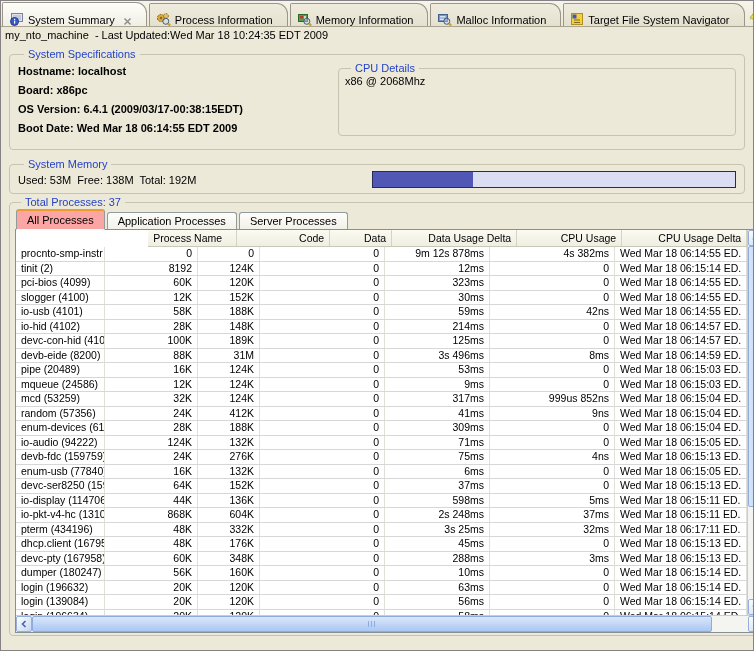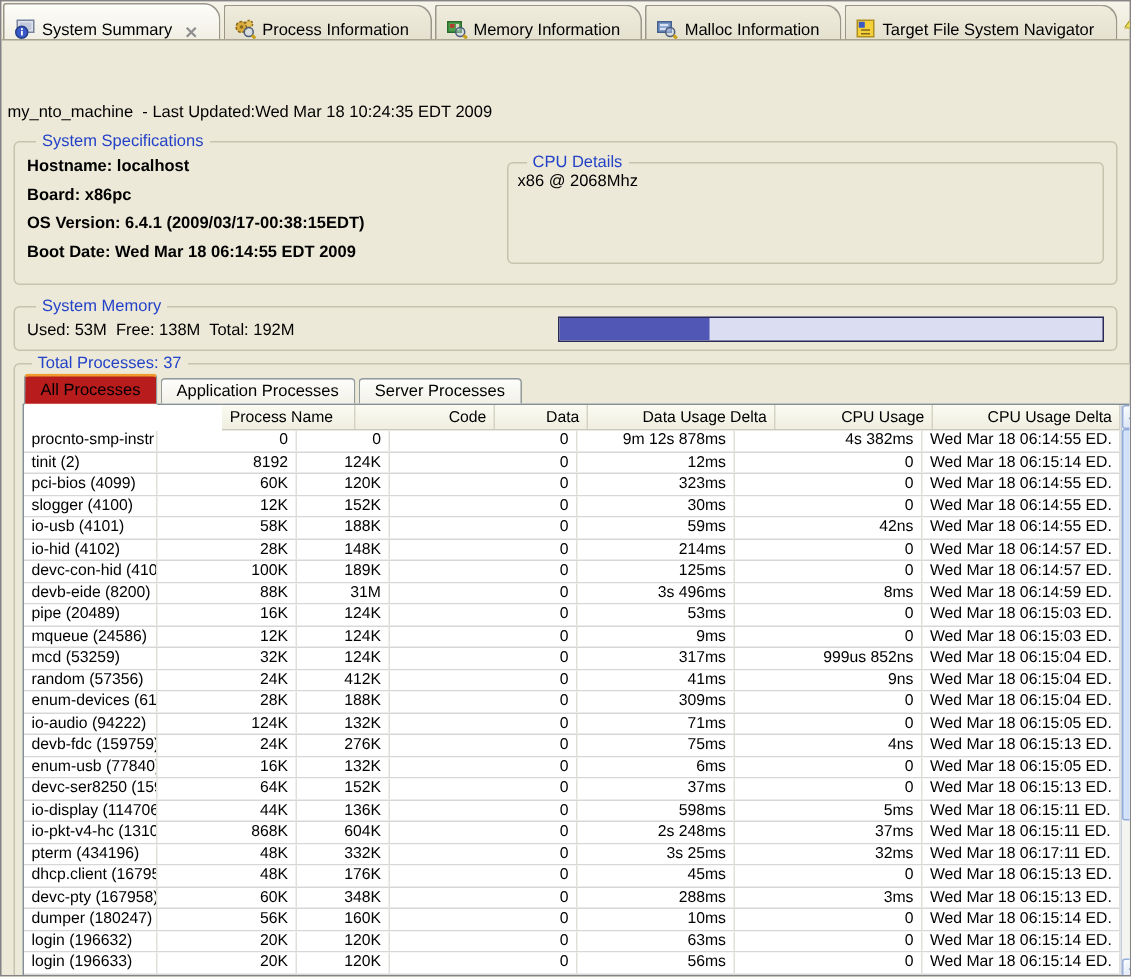--- a/index.html
+++ b/index.html
@@ -33,21 +33,21 @@
     height:24px; position:relative; z-index:2;
   }
   .vtab .lbl { font-size:11px; }
   .vtab .close { margin-left:4px; display:inline-flex; }
   .view-toolbar {
     margin-left:auto; display:flex; align-items:center; gap:9px;
     height:23px; padding:0 6px 4px 0;
   }
 
   
-  .statusline { height:17px; padding:2px 0 0 4px; white-space:pre;margin-top:40px; }
+  .statusline { height:17px; padding:2px 0 0 4px; white-space:pre; }
 
   
   .content { padding-top:4px; }
   fieldset.grp {
     margin:0 8px 8px 8px;
     border:1px solid #c6c3ae; border-radius:4px;
     padding:0 6px 4px 8px;
     background:#ece9d8;
   }
   fieldset.grp legend {
@@ -77,21 +77,21 @@
   .ptabs { display:flex; align-items:flex-end; height:21px; padding-left:1px; position:relative; z-index:2; }
   .ptab {
     padding:2px 10px 2px 10px; margin-right:2px;
     border:1px solid #919b9c; border-bottom:none;
     border-radius:3px 3px 0 0;
     background:linear-gradient(#fdfdfb,#f2f1e8);
     font-size:11px; white-space:nowrap; cursor:default;
   }
   .ptab.active {
     border-top:2px solid #ef9b30;
-    background:#b91c1c;
+    background:#fca5a5;
     padding-top:3px; padding-bottom:3px;
     margin-bottom:-1px; border-bottom:1px solid #fcfbf2;
   }
 
   .table-panel {
     border:1px solid #859095; background:#fff;
     height:404px; display:flex; flex-direction:column; position:relative; z-index:1;
   }
   .table-main { flex:1; display:flex; min-height:0; }
   .table-col { flex:1; min-width:0; display:flex; flex-direction:column; overflow:hidden;align-items:flex-end; }
@@ -492,21 +492,21 @@
                 <div class="tr">
                   <div class="td w0">login (196632)</div>
                   <div class="td w1">20K</div>
                   <div class="td w2">120K</div>
                   <div class="td w3">0</div>
                   <div class="td w4">63ms</div>
                   <div class="td w5">0</div>
                   <div class="td w6">Wed Mar 18 06:15:14 ED.</div>
                 </div>
                 <div class="tr">
-                  <div class="td w0">login (196633)</div>
+                  <div class="td w0">login (139084)</div>
                   <div class="td w1">20K</div>
                   <div class="td w2">120K</div>
                   <div class="td w3">0</div>
                   <div class="td w4">56ms</div>
                   <div class="td w5">0</div>
                   <div class="td w6">Wed Mar 18 06:15:14 ED.</div>
                 </div>
                 <div class="tr">
                   <div class="td w0">login (196634)</div>
                   <div class="td w1">20K</div>

